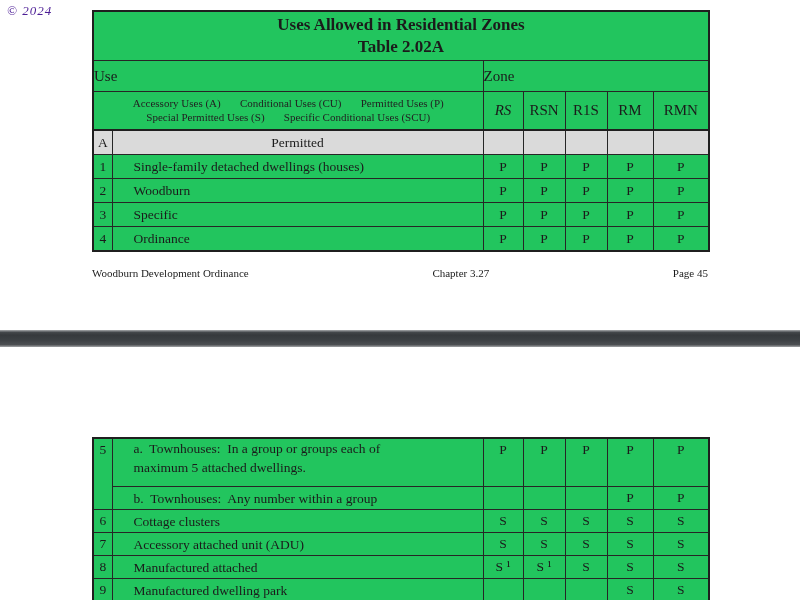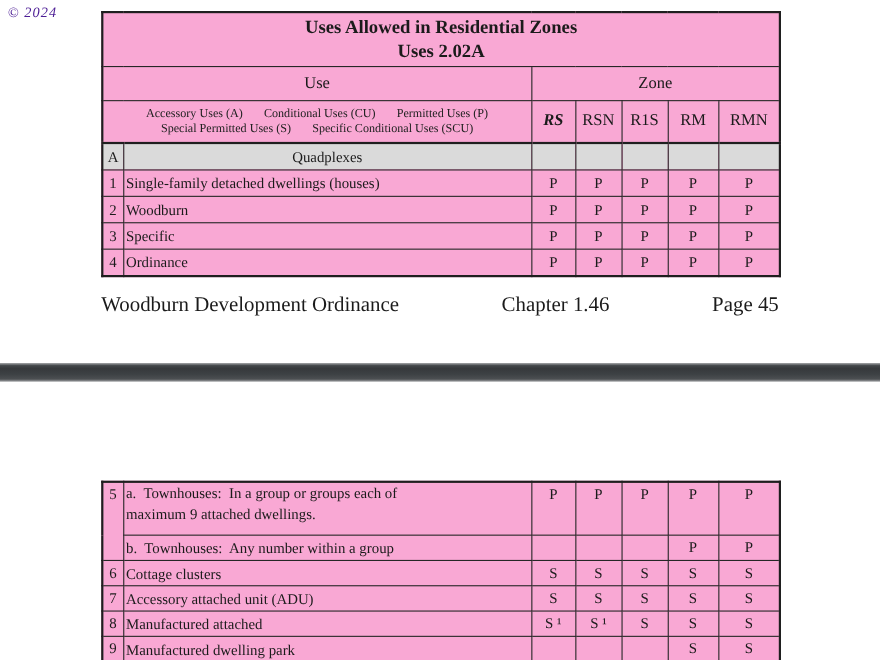--- a/index.html
+++ b/index.html
@@ -6,52 +6,52 @@
   body {
     width:800px; height:600px; position:relative; overflow:hidden;
     background:#ffffff; color:#1b1b1b;
     font-family:"Liberation Serif", serif;
   }
   .watermark {
     position:absolute; top:3px; left:7px;
     font-size:13px; font-style:italic; letter-spacing:1px;
     color:#4c1d95;
   }
-  table { border-collapse:collapse; table-layout:fixed; position:absolute; background:#f9a8d4; }
+  table { border-collapse:collapse; table-layout:fixed; position:absolute; background:#22c55e; }
   #table-p1, #table-p2 { left:92px; top:10px; width:616px; border:2px solid #1f1f1f; }
   #table-p2 { top:437px; }
   td { border:1px solid #262626; padding:0; overflow:hidden; font-size:13.5px; vertical-align:middle; }
 
   .title-cell { height:48px; text-align:center; }
   .title-line { font-weight:bold; font-size:17px; line-height:22px; }
 
-  .hdr-cell { height:30px; text-align:center; font-size:15px; }
+  .hdr-cell { height:30px; font-size:15px; }
 
   .legend-cell { height:37px; text-align:center; }
   .legend-line { font-size:11px; line-height:13.5px; white-space:pre; color:#222; }
 
   .zone-code { height:37px; text-align:center; font-size:15px; }
-  .it { font-style:italic;font-weight:bold; }
+  .it { font-style:italic; }
 
   .sec-row td { background:#dadada; height:23px; border-top:2px solid #1f1f1f; }
   .sec-letter { text-align:center; }
   .sec-label { text-align:center; }
 
   .body-row td { height:23px; }
   .body-row2 td { height:22px; }
   .tall-row td { height:44px; vertical-align:top; }
   .tall-row .num, .tall-row .val { padding-top:3px; }
   .num { text-align:center; }
-  .desc { padding-left:2px; white-space:pre-wrap; line-height:19px; }
+  .desc { padding-left:21px; white-space:pre-wrap; line-height:19px; }
   .val { text-align:center; }
 
   .footer {
     position:absolute; top:267px; left:92px; width:616px;
     display:flex; justify-content:space-between;
-    font-size:19px;
+    font-size:11px;
   }
   .page-break-bar {
     position:absolute; top:330px; left:0; width:800px; height:17px;
     background:linear-gradient(to bottom,
       #a7a9ab 0%, #43474a 14%, #36393c 30%, #3d4144 60%, #4c4f52 86%, #a2a4a6 100%);
   }
 </style>
 </head>
 <body>
 
@@ -64,41 +64,41 @@
     <col style="width:40px">
       <col style="width:42px">
       <col style="width:42px">
       <col style="width:46px">
       <col style="width:56px">
   </colgroup>
   <tbody>
       <tr>
     <td class="title-cell" colspan="7">
       <div class="title-line">Uses Allowed in Residential Zones</div>
-      <div class="title-line">Uses 2.02A</div>
+      <div class="title-line">Table 2.02A</div>
     </td>
   </tr>
   <tr>
     <td class="hdr-cell" colspan="2">Use</td>
     <td class="hdr-cell" colspan="5">Zone</td>
   </tr>
   <tr>
     <td class="legend-cell" colspan="2">
       <div class="legend-line">Accessory Uses (A)       Conditional Uses (CU)       Permitted Uses (P)</div>
       <div class="legend-line">Special Permitted Uses (S)       Specific Conditional Uses (SCU)</div>
     </td>
     <td class="zone-code it">RS</td>
     <td class="zone-code">RSN</td>
     <td class="zone-code">R1S</td>
     <td class="zone-code">RM</td>
     <td class="zone-code">RMN</td>
   </tr>
   <tr class="sec-row">
     <td class="sec-letter">A</td>
-    <td class="sec-label">Quadplexes</td>
+    <td class="sec-label">Permitted</td>
     <td></td>
     <td></td>
     <td></td>
     <td></td>
     <td></td>
   </tr>
   <tr class="body-row">
     <td class="num">1</td>
     <td class="desc">Single-family detached dwellings (houses)</td>
     <td class="val">P</td>
@@ -132,41 +132,41 @@
     <td class="val">P</td>
     <td class="val">P</td>
     <td class="val">P</td>
     <td class="val">P</td>
   </tr>
 </tbody>
   </table>
 
 <div class="footer">
   <span>Woodburn Development Ordinance</span>
-  <span>Chapter 1.46</span>
+  <span>Chapter 3.27</span>
   <span>Page 45</span>
 </div>
 
 <div class="page-break-bar"></div>
 
 <table id="table-p2">
   <colgroup>
     <col style="width:19px">
       <col style="width:371px">
     <col style="width:40px">
       <col style="width:42px">
       <col style="width:42px">
       <col style="width:46px">
       <col style="width:56px">
   </colgroup>
   <tbody>
       <tr class="tall-row">
     <td class="num" rowspan="2" style="vertical-align:top;">5</td>
     <td class="desc">a.  Townhouses:  In a group or groups each of
-maximum 9 attached dwellings.</td>
+maximum 5 attached dwellings.</td>
     <td class="val">P</td>
     <td class="val">P</td>
     <td class="val">P</td>
     <td class="val">P</td>
     <td class="val">P</td>
   </tr>
   <tr class="body-row2">
     <td class="desc">b.  Townhouses:  Any number within a group</td>
     <td class="val"></td>
     <td class="val"></td>

